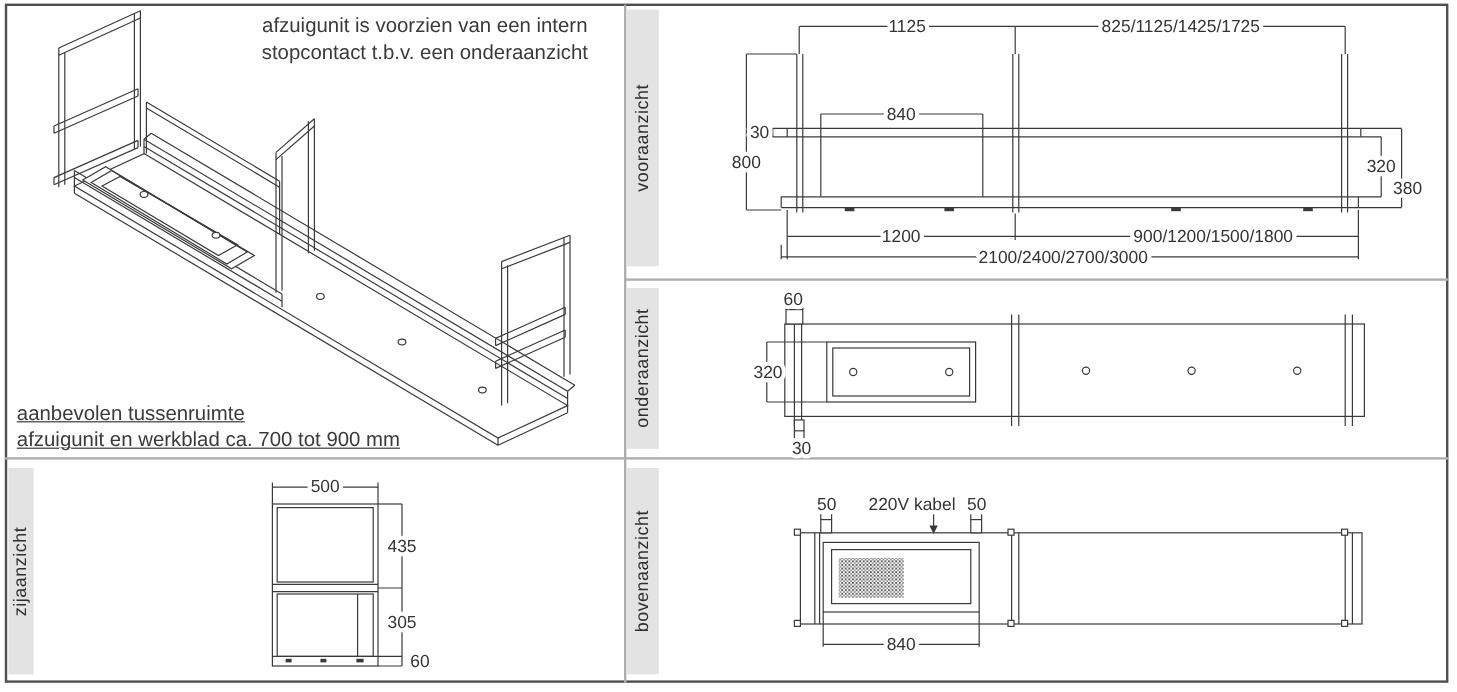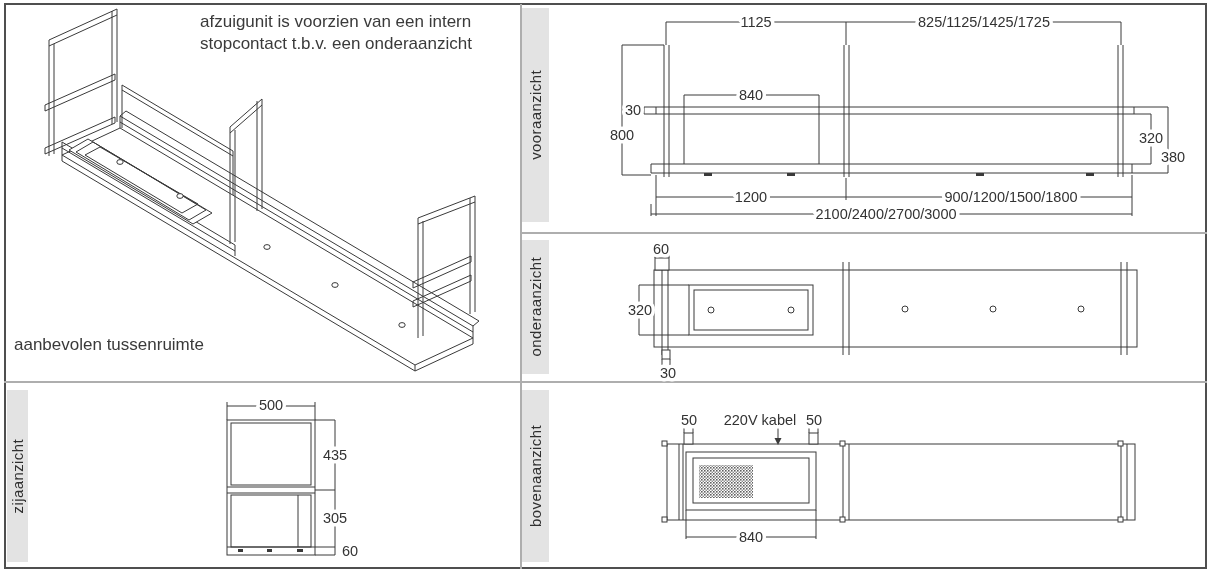--- a/index.html
+++ b/index.html
@@ -5,21 +5,21 @@
   html,body{margin:0;padding:0;background:#fff;}
   #page{position:relative;width:1214px;height:577px;background:#fff;overflow:hidden;
         font-family:"Liberation Sans",sans-serif;}
   .frame{position:absolute;left:4px;top:3px;width:1203px;height:566px;
          border:2px solid #4f4f4f;box-sizing:border-box;}
   .divider{position:absolute;background:#aeaeae;}
   .vband{position:absolute;background:#e3e3e3;display:flex;align-items:center;justify-content:center;}
   .vband span{writing-mode:vertical-rl;transform:rotate(180deg);font-size:15px;color:#2f2f2f;
               letter-spacing:.4px;white-space:nowrap;}
   .note{position:absolute;color:#3a3a3a;font-size:17px;line-height:1.32;}
-  .note.r{text-align:left;}
+  .note.r{text-align:center;}
   svg{position:absolute;overflow:visible;}
   svg text{font-family:"Liberation Sans",sans-serif;}
   .dim{font-size:14.5px;text-anchor:middle;fill:#333;stroke:#fff;stroke-width:7px;
        paint-order:stroke;stroke-linejoin:round;}
   .ln{stroke:#3a3a3a;stroke-width:1;fill:none;}
   .lnw{stroke:#3a3a3a;stroke-width:1;fill:#fff;}
 </style>
 </head>
 <body>
 
@@ -41,22 +41,23 @@
     <span>bovenaanzicht</span>
   </div>
   <div class="vband" style="left:7px;top:390px;width:21px;height:172px;">
     <span>zijaanzicht</span>
   </div>
 
   <div class="note r" style="left:200px;top:11px;width:308px;">
     <div>afzuigunit is voorzien van een intern</div>
     <div>stopcontact t.b.v. een onderaanzicht</div>
   </div>
-  <div class="note" style="left:14px;top:334px;width:420px;">
+  <div class="note" style="left:14px;top:334px;width:420px;text-decoration:underline;">
     <div>aanbevolen tussenruimte</div>
+    <div>afzuigunit en werkblad ca. 700 tot 900 mm</div>
   </div>
 
   <svg style="left:5px;top:4px;" width="515" height="378" viewBox="0 0 515 378">
     <g class="ln">
       <line x1="121" y1="107" x2="474" y2="317"></line>
       <line x1="115" y1="112" x2="468" y2="322"></line>
       <line x1="115" y1="118" x2="468" y2="328"></line>
       <line x1="115" y1="112" x2="121" y2="107"></line>
       <line x1="468" y1="322" x2="474" y2="317"></line>
       <line x1="468" y1="322" x2="468" y2="334"></line>

